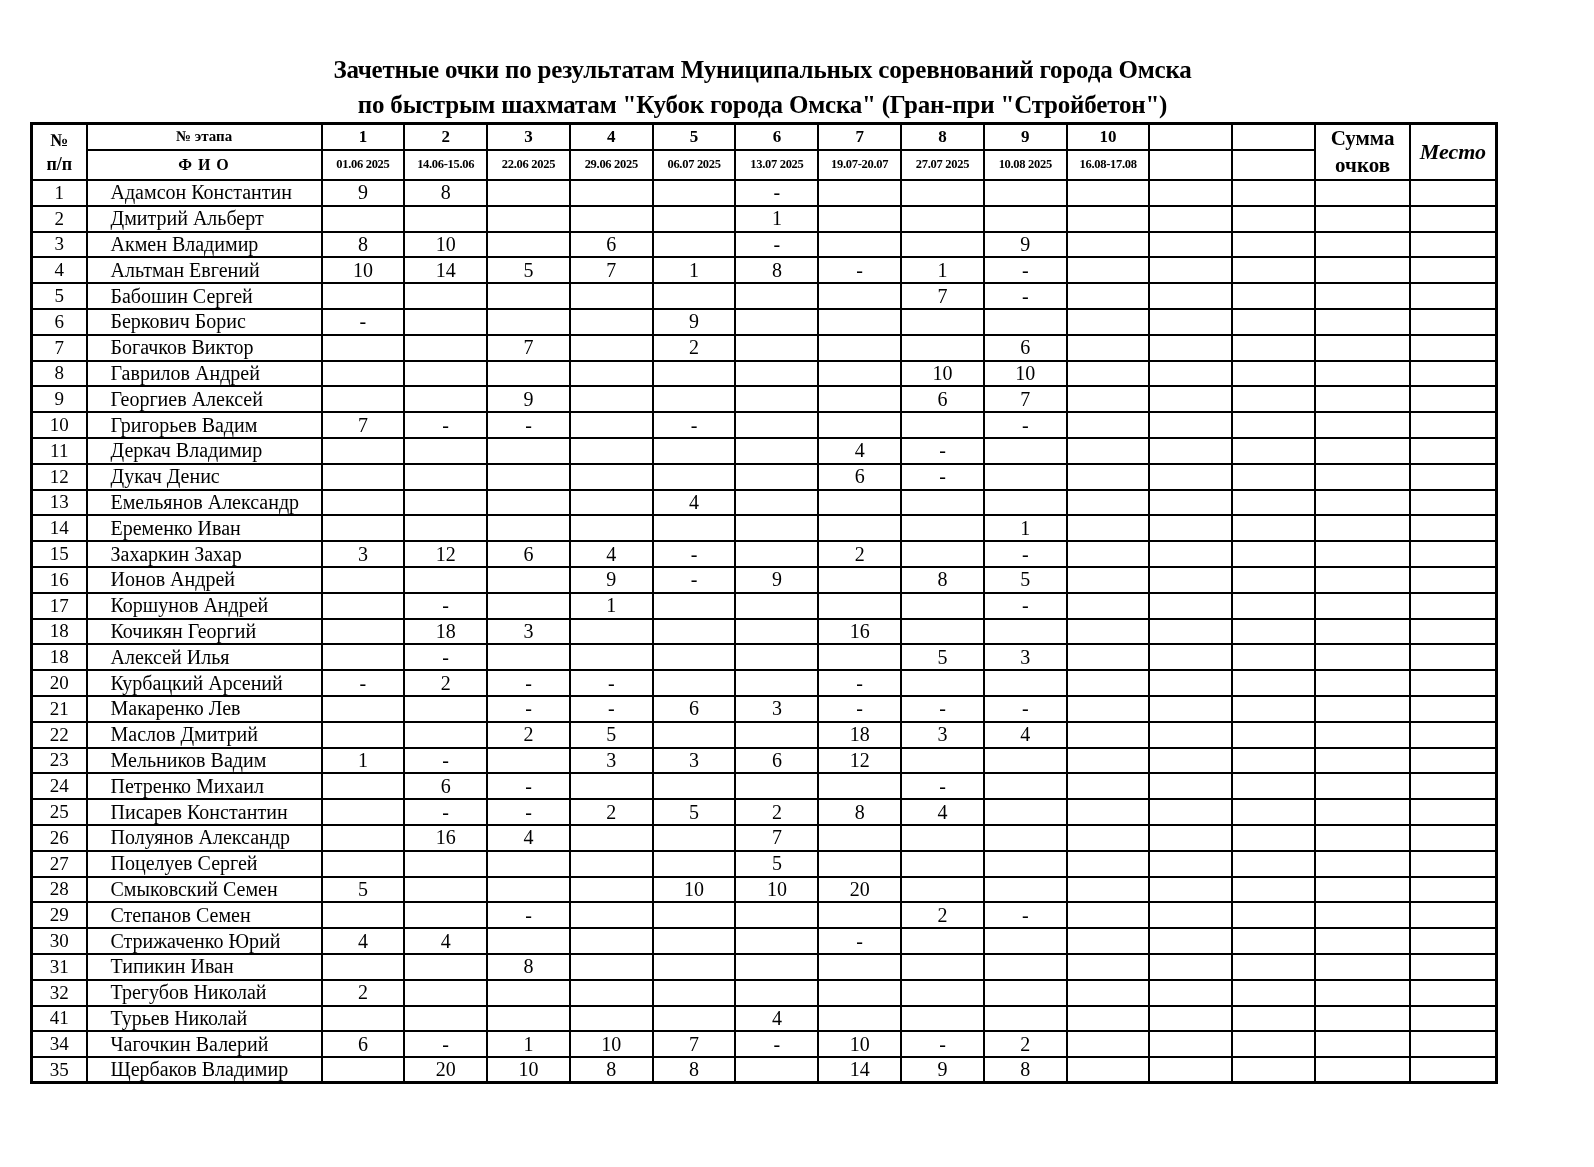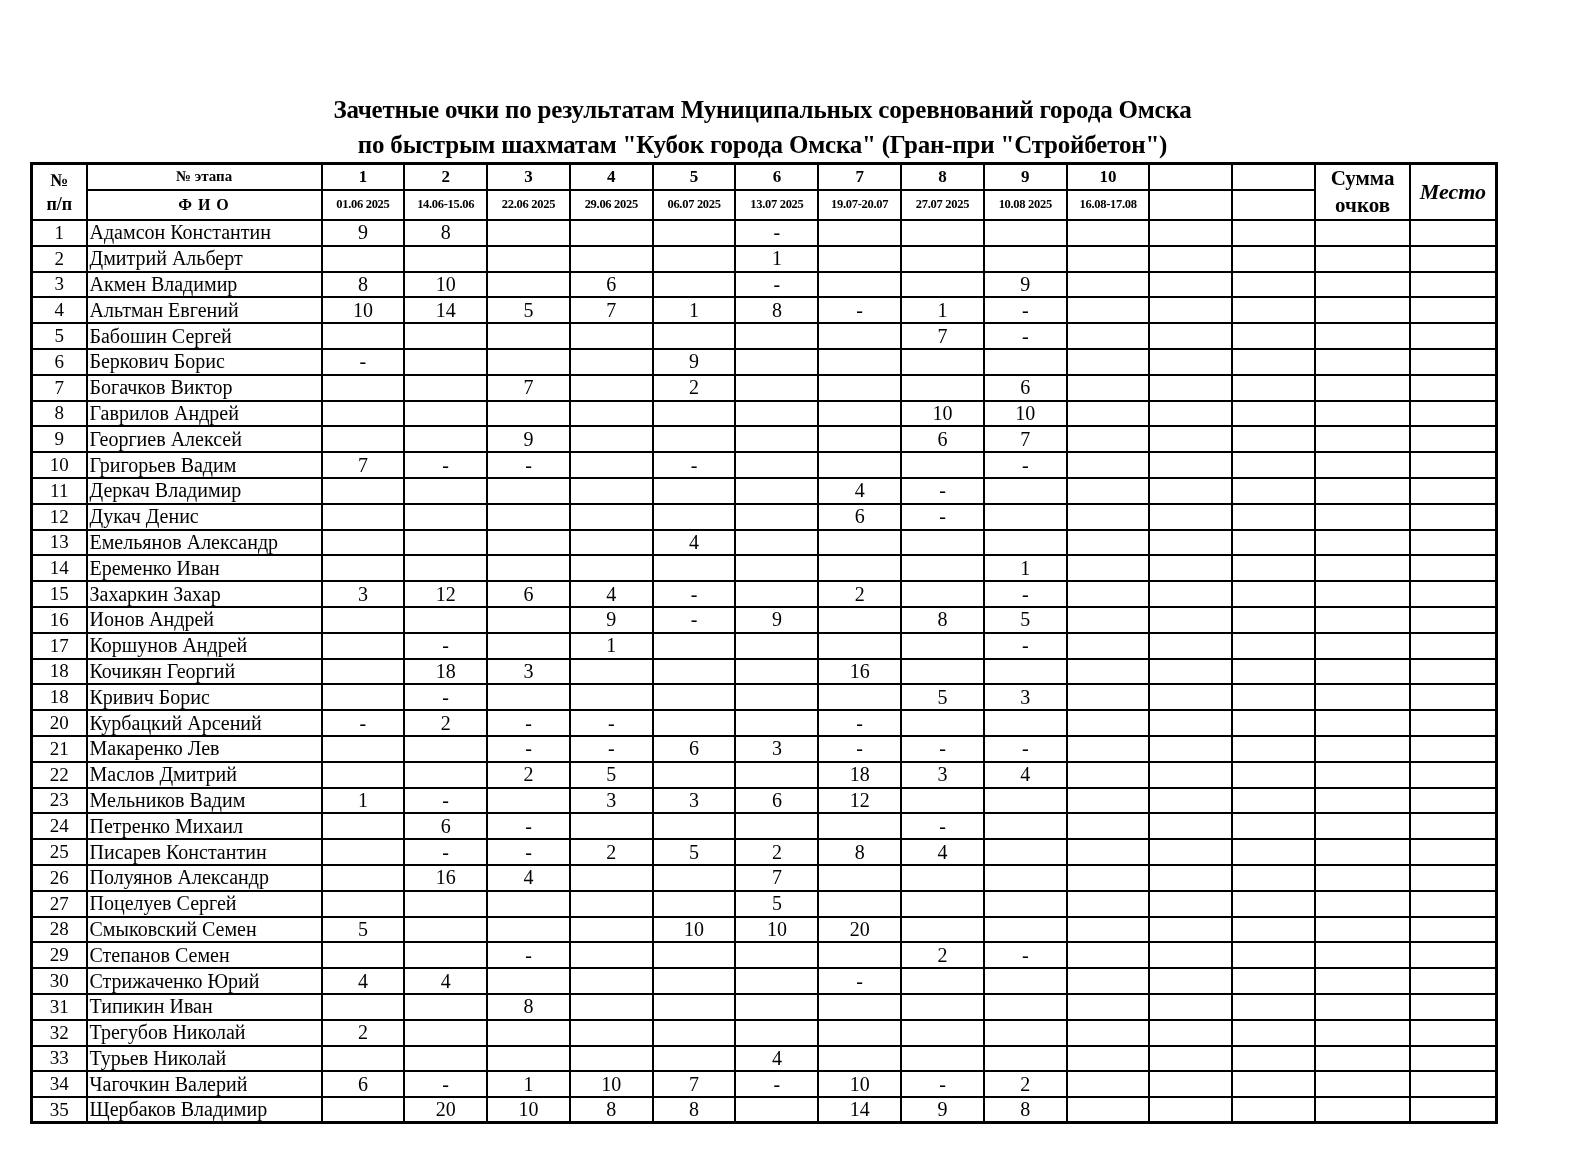--- a/index.html
+++ b/index.html
@@ -4,21 +4,21 @@
 <style>
   * { margin: 0; padding: 0; box-sizing: border-box; }
   html, body { background: #ffffff; }
   body {
     width: 1594px; height: 1167px;
     font-family: "Liberation Serif", serif;
     color: #000;
     position: relative;
     overflow: hidden;
   }
-  .page { position: absolute; inset: 0; margin-top: 40px; }
+  .page { position: absolute; inset: 0; }
 
   .title-block {
     position: absolute;
     top: 52px; left: 30px; width: 1465px;
     text-align: center;
     font-weight: bold;
     font-size: 25px;
     line-height: 35px;
     letter-spacing: -0.2px;
   }
@@ -45,21 +45,21 @@
 
   th.h-num { font-size: 18px; font-weight: bold; line-height: 24px; }
   th.h-stage-label { font-size: 15px; font-weight: bold; }
   th.h-fio { font-size: 16px; font-weight: bold; letter-spacing: 1px; }
   th.h-stagenum { font-size: 17px; font-weight: bold; }
   th.h-date { font-size: 12.5px; font-weight: bold; letter-spacing: -0.3px; border-radius: 12px; }
   th.h-sum { font-size: 21px; font-weight: bold; line-height: 27px; white-space: normal; text-align: center; }
   th.h-place { font-size: 22px; font-weight: bold; font-style: italic; }
 
   td.c-rownum { font-size: 19px; }
-  td.c-name { text-align: left; padding-left: 2px; font-size: 20px; }
+  td.c-name { text-align: left; padding-left: 23px; font-size: 20px; }
   td.c-score { font-size: 20px; }
   td.c-sum, td.c-place { font-size: 20px; }
 </style>
 </head>
 <body>
 
 <div class="page">
 
   <div class="title-block">
     <div>Зачетные очки по результатам Муниципальных соревнований города Омска</div>
@@ -445,21 +445,21 @@
           <td class="c-score"></td>
           <td class="c-score"></td>
           <td class="c-score"></td>
           <td class="c-score"></td>
           <td class="c-score"></td>
           <td class="c-sum"></td>
           <td class="c-place"></td>
         </tr>
         <tr>
           <td class="c-rownum">18</td>
-          <td class="c-name">Кривич Борис</td>
+          <td class="c-name">Алексей Илья</td>
           <td class="c-score"></td>
           <td class="c-score">-</td>
           <td class="c-score"></td>
           <td class="c-score"></td>
           <td class="c-score"></td>
           <td class="c-score"></td>
           <td class="c-score"></td>
           <td class="c-score">5</td>
           <td class="c-score">3</td>
           <td class="c-score"></td>
@@ -696,21 +696,21 @@
           <td class="c-score"></td>
           <td class="c-score"></td>
           <td class="c-score"></td>
           <td class="c-score"></td>
           <td class="c-score"></td>
           <td class="c-score"></td>
           <td class="c-sum"></td>
           <td class="c-place"></td>
         </tr>
         <tr>
-          <td class="c-rownum">33</td>
+          <td class="c-rownum">41</td>
           <td class="c-name">Турьев Николай</td>
           <td class="c-score"></td>
           <td class="c-score"></td>
           <td class="c-score"></td>
           <td class="c-score"></td>
           <td class="c-score"></td>
           <td class="c-score">4</td>
           <td class="c-score"></td>
           <td class="c-score"></td>
           <td class="c-score"></td>

